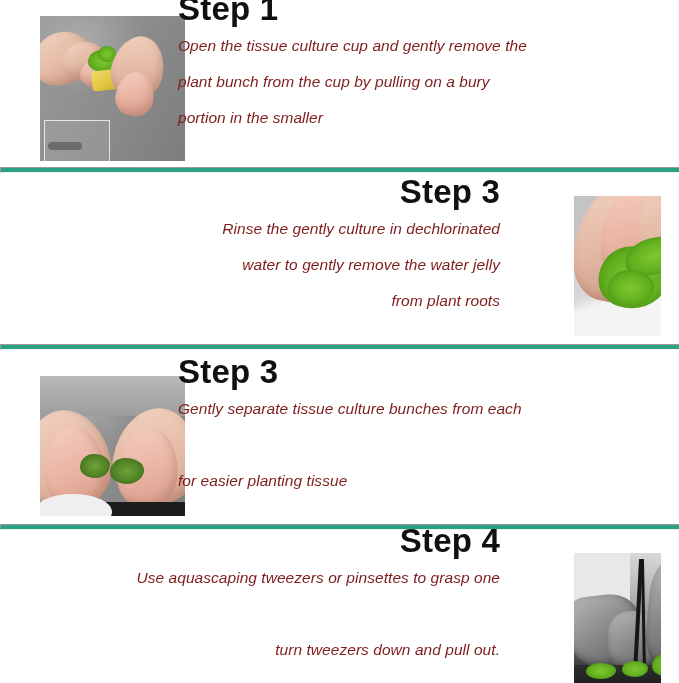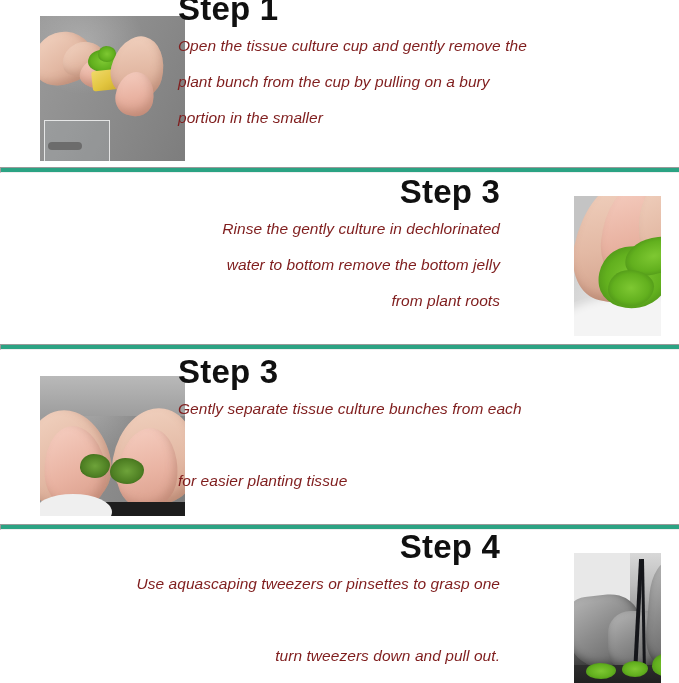--- a/index.html
+++ b/index.html
@@ -104,21 +104,21 @@
   #row1 .photo { top: 0px;  height: 148px; }
   #row1 .text-col { top: -10px; }
 
   #row2 .photo { top: 15px; height: 142px; }
   #row2 .text-col { top: 8px; }
 
   #row3 .photo { top: 19px; height: 143px; }
   #row3 .text-col { top: 12px; }
 
   #row4 .photo { top: 16px; height: 146px; }
-  #row4 .text-col { top: 7px; }
+  #row4 .text-col { top: 1px; }
 
   
   .bg-shirt {
     background:
       radial-gradient(ellipse 60% 50% at 30% 18%, rgba(255,255,255,0.22), rgba(0,0,0,0) 70%),
       linear-gradient(115deg, #9a9a9a 0%, #8e8e8e 45%, #7d7d7d 100%);
   }
   .bg-bowl {
     background:
       radial-gradient(ellipse 80% 70% at 50% 85%, #efefef 0%, #d9d9d9 60%, #c4c4c4 100%),
@@ -208,21 +208,21 @@
 
   <hr class="divider" id="div1">
 
   <section class="step-row" id="row2">
     <div class="row-inner">
 
       <div class="text-col align-right">
         <h2 class="step-title">Step 3</h2>
         <p class="step-body">
           <span>Rinse the gently culture in dechlorinated</span><br>
-          <span>water to bottom remove the bottom jelly</span><br>
+          <span>water to gently remove the water jelly</span><br>
           <span>from plant roots</span>
         </p>
       </div>
 
       <figure class="photo right">
         <div class="photo-canvas bg-bowl">
           <div style="position:absolute; left:-22px; top:92px; width:190px; height:80px; border-radius:50%; background:#f4f4f4; box-shadow: inset 0 5px 10px rgba(0,0,0,0.12);"></div>
           <div class="skin" style="left:2px; top:-14px; width:78px; height:120px; transform:rotate(12deg);"></div>
           <div class="skin pink" style="left:28px; top:-10px; width:62px; height:96px; transform:rotate(6deg);"></div>
           <div class="skin" style="left:64px; top:-18px; width:74px; height:92px; transform:rotate(-8deg);"></div>

